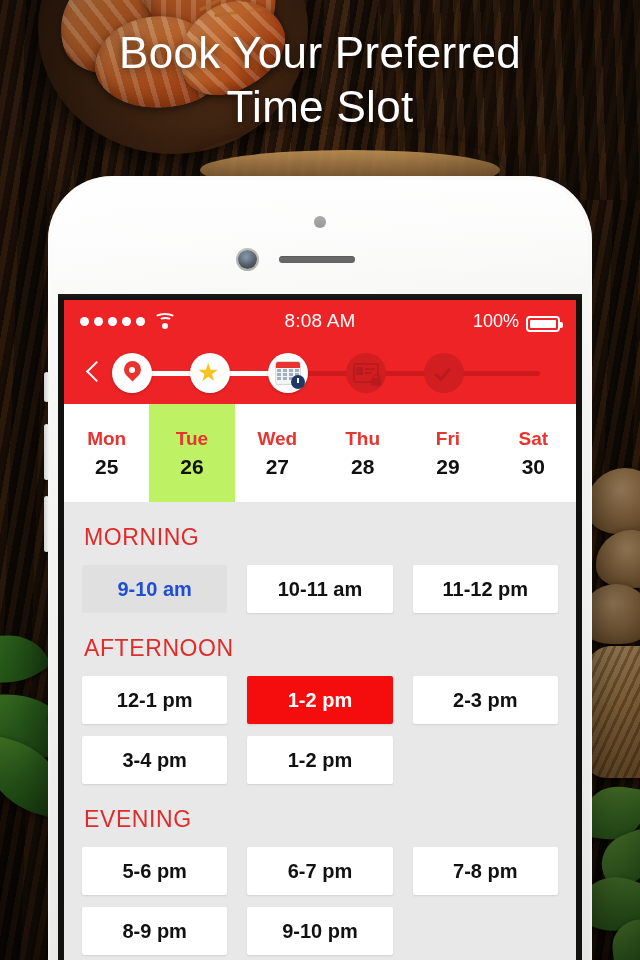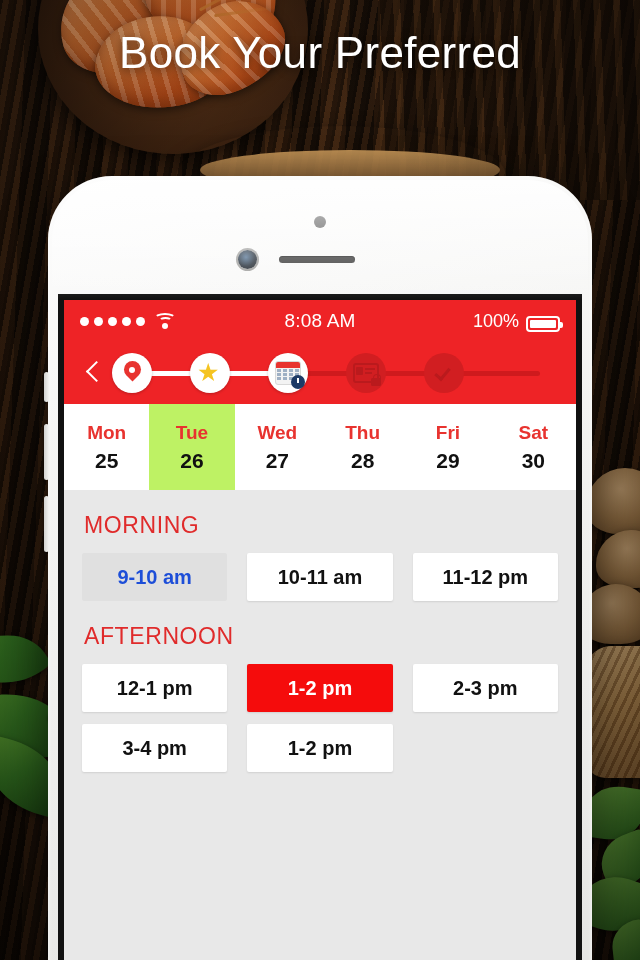--- a/index.html
+++ b/index.html
@@ -253,21 +253,21 @@
   .ic-id .lock::before { content:""; position:absolute; left:2px; top:-4px;
                          width:6px; height:6px; border:1.8px solid #ba1a1d;
                          border-bottom:none; border-radius:4px 4px 0 0; }
   
   .ic-check { width:20px; height:20px; position:relative; }
   .ic-check i { position:absolute; left:4px; top:2px; width:9px; height:15px;
                 border-right:3.4px solid #ba1a1d; border-bottom:3.4px solid #ba1a1d;
                 transform:rotate(40deg); }
 
   
-  #days { display:flex; background:#fff; height:86px; }
+  #days { display:flex; background:#fff; height:98px; }
   .day { flex:1; display:flex; flex-direction:column; align-items:center;
          justify-content:center; gap:5px; }
   .day.sel { background:#bef264; }
   .day .dn { color:#e8332f; font-size:19px; font-weight:700; }
   .day .dd { color:#111; font-size:21px; font-weight:700; }
 
   
   #body { background:#e8e8e8; padding:22px 18px 0 18px; height:506px; overflow:hidden; }
   .sec-title { color:#e02b2b; font-size:23px; letter-spacing:.6px;
                margin:0 0 14px 2px; font-weight:400; }
@@ -323,20 +323,21 @@
   <div class="herb h1"></div>
   <div class="herb h2"></div>
   <div class="herb h3"></div>
   <div class="herb h4"></div>
 
   <div class="vign"></div>
 </div>
 
 <div id="headline">
   <span class="ln">Book Your Preferred</span>
+  <span class="ln">Time Slot</span>
 </div>
 
 <div id="phone">
   <div class="btn-side bs1"></div>
   <div class="btn-side bs2"></div>
   <div class="btn-side bs3"></div>
   <div class="sensor"></div>
   <div class="camera"></div>
   <div class="speaker"></div>
 
@@ -462,16 +463,29 @@
             <div class="slot">12-1 pm</div>
             <div class="slot selected">1-2 pm</div>
             <div class="slot">2-3 pm</div>
           </div>
           <div class="row">
             <div class="slot">3-4 pm</div>
             <div class="slot">1-2 pm</div>
             <div class="slot ghost"></div>
           </div>
         </div>
+        <div class="sec">
+          <div class="sec-title">EVENING</div>
+          <div class="row">
+            <div class="slot">5-6 pm</div>
+            <div class="slot">6-7 pm</div>
+            <div class="slot">7-8 pm</div>
+          </div>
+          <div class="row">
+            <div class="slot">8-9 pm</div>
+            <div class="slot">9-10 pm</div>
+            <div class="slot ghost"></div>
+          </div>
+        </div>
       </div>
 
   </div>
 </div>
 
 </body></html>

